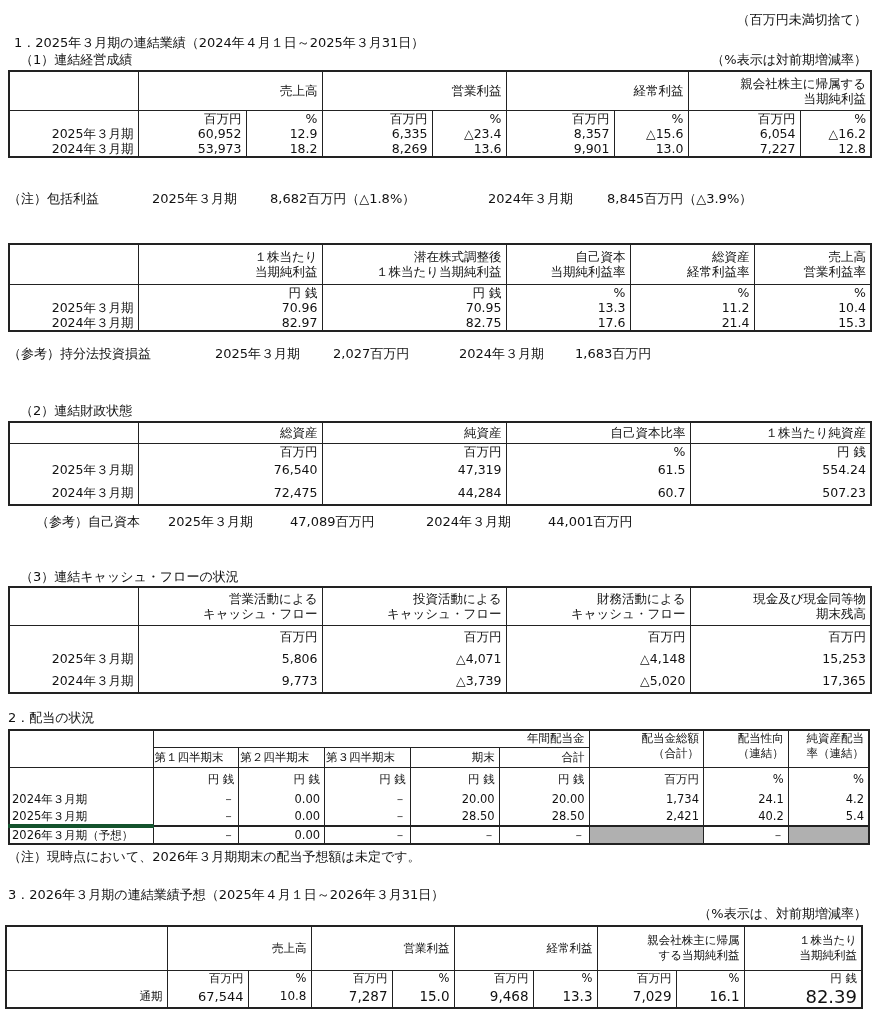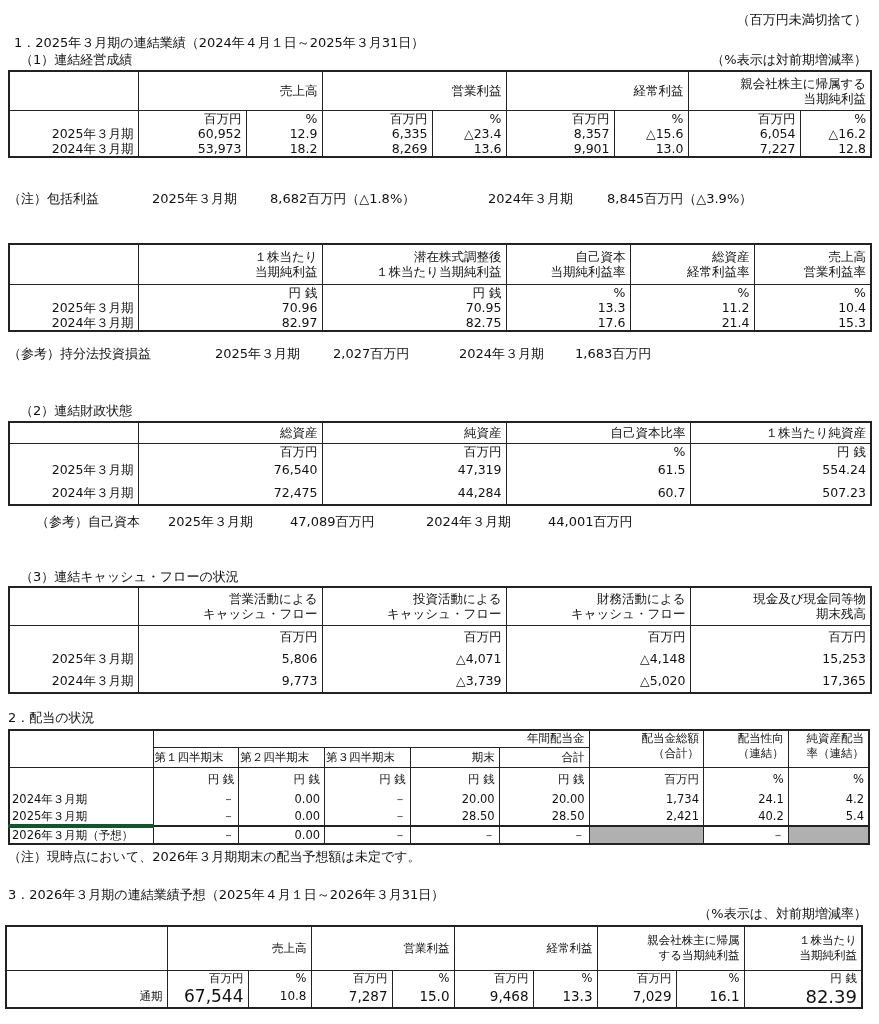--- a/index.html
+++ b/index.html
@@ -384,21 +384,21 @@
     <td class="r nb-b">百万円</td>
     <td class="r nb-b">%</td>
     <td class="r nb-b">百万円</td>
     <td class="r nb-b">%</td>
     <td class="r nb-b">百万円</td>
     <td class="r nb-b">%</td>
     <td class="r nb-b">円 銭</td>
   </tr>
   <tr style="height:22px;">
     <td class="c nb-t">通期</td>
-    <td class="r nb-t" style="font-size:17px;">67,544</td>
+    <td class="r nb-t" style="font-size:13px;">67,544</td>
     <td class="r nb-t" style="font-size:12px;">10.8</td>
     <td class="r nb-t" style="font-size:13.5px;">7,287</td>
     <td class="r nb-t" style="font-size:13.5px;">15.0</td>
     <td class="r nb-t" style="font-size:13.5px;">9,468</td>
     <td class="r nb-t" style="font-size:13.5px;">13.3</td>
     <td class="r nb-t" style="font-size:13.5px;">7,029</td>
     <td class="r nb-t" style="font-size:13.5px;">16.1</td>
     <td class="r nb-t" style="font-size:18px;">82.39</td>
   </tr>
 </tbody>

